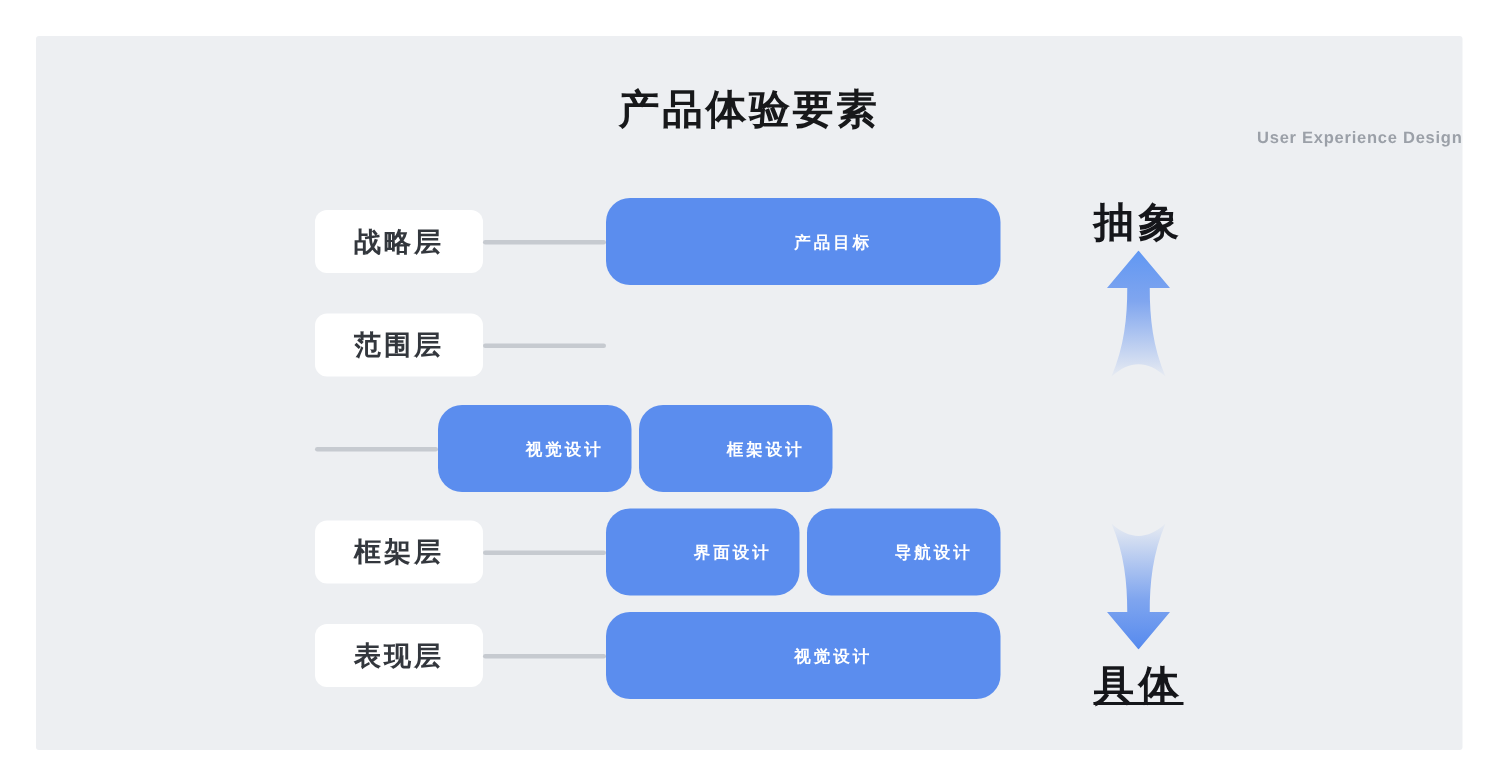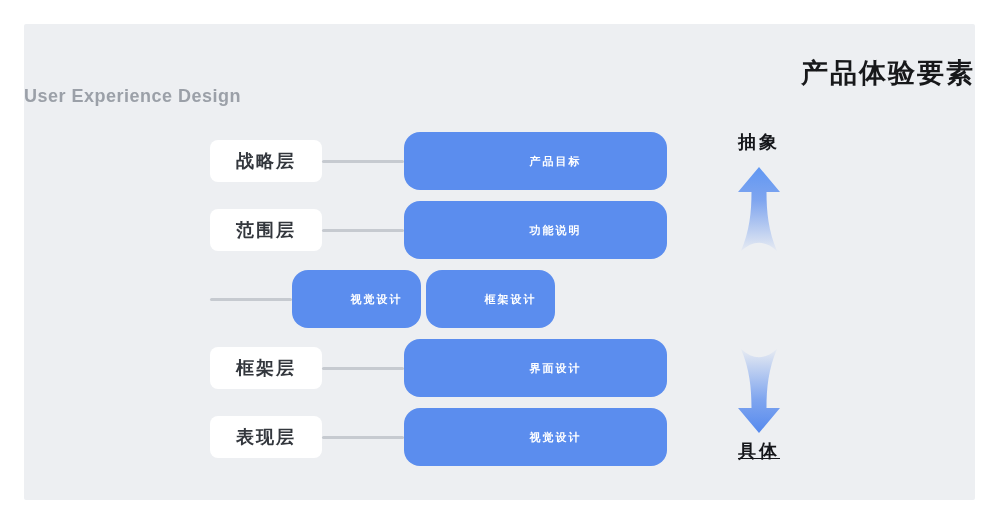--- a/index.html
+++ b/index.html
@@ -14,32 +14,32 @@
     position: absolute;
     left: 24px; top: 24px;
     width: 951px; height: 476px;
     background: #edeff2;
     border-radius: 2px;
   }
   .title {
     position: absolute;
     left: 0; top: 31px;
     width: 951px;
-    text-align: right;
+    text-align: center;
     font-size: 27px;
     font-weight: 700;
     letter-spacing: 2px;
     color: #17181a;
   }
   .subtitle {
     position: absolute;
     left: 0; top: 62px;
     width: 951px;
-    text-align: left;
-    font-size: 18px;
+    text-align: right;
+    font-size: 11px;
     font-weight: 700;
     letter-spacing: 0.5px;
     color: #9ba0a8;
   }
   .rows {
     position: absolute;
     left: 186px; top: 108px;
   }
   .row {
     display: flex;
@@ -89,21 +89,21 @@
     letter-spacing: 2px;
     color: #ffffff;
     padding-left: 40px;
   }
   .item:empty { display: none; }
   .axis-top-label, .axis-bottom-label {
     position: absolute;
     left: 655px;
     width: 160px;
     text-align: center;
-    font-size: 18px;
+    font-size: 27px;
     font-weight: 700;
     letter-spacing: 3px;
     color: #15161a;
   }
   .axis-top-label   { top: 106px; }
   .axis-bottom-label{ top: 415px; text-decoration: underline; }
   .arrow-up   { position: absolute; left: 713px; top: 143px; }
   .arrow-down { position: absolute; left: 713px; top: 325px; }
 </style>
 </head>
@@ -125,39 +125,39 @@
         <div class="item">产品目标</div>
       </div>
     </div>
 
     <div class="row">
       <div class="layer-box">
         <span>范围层</span>
       </div>
       <div class="connector"></div>
       <div class="items">
-        <div class="item">功能说明</div>
       </div>
     </div>
 
     <div class="row">
       <div class="connector"></div>
       <div class="items">
         <div class="item">视觉设计</div>
         <div class="item">框架设计</div>
       </div>
     </div>
 
     <div class="row">
       <div class="layer-box">
         <span>框架层</span>
       </div>
       <div class="connector"></div>
       <div class="items">
         <div class="item">界面设计</div>
+        <div class="item">导航设计</div>
       </div>
     </div>
 
     <div class="row">
       <div class="layer-box">
         <span>表现层</span>
       </div>
       <div class="connector"></div>
       <div class="items">
         <div class="item">视觉设计</div>

